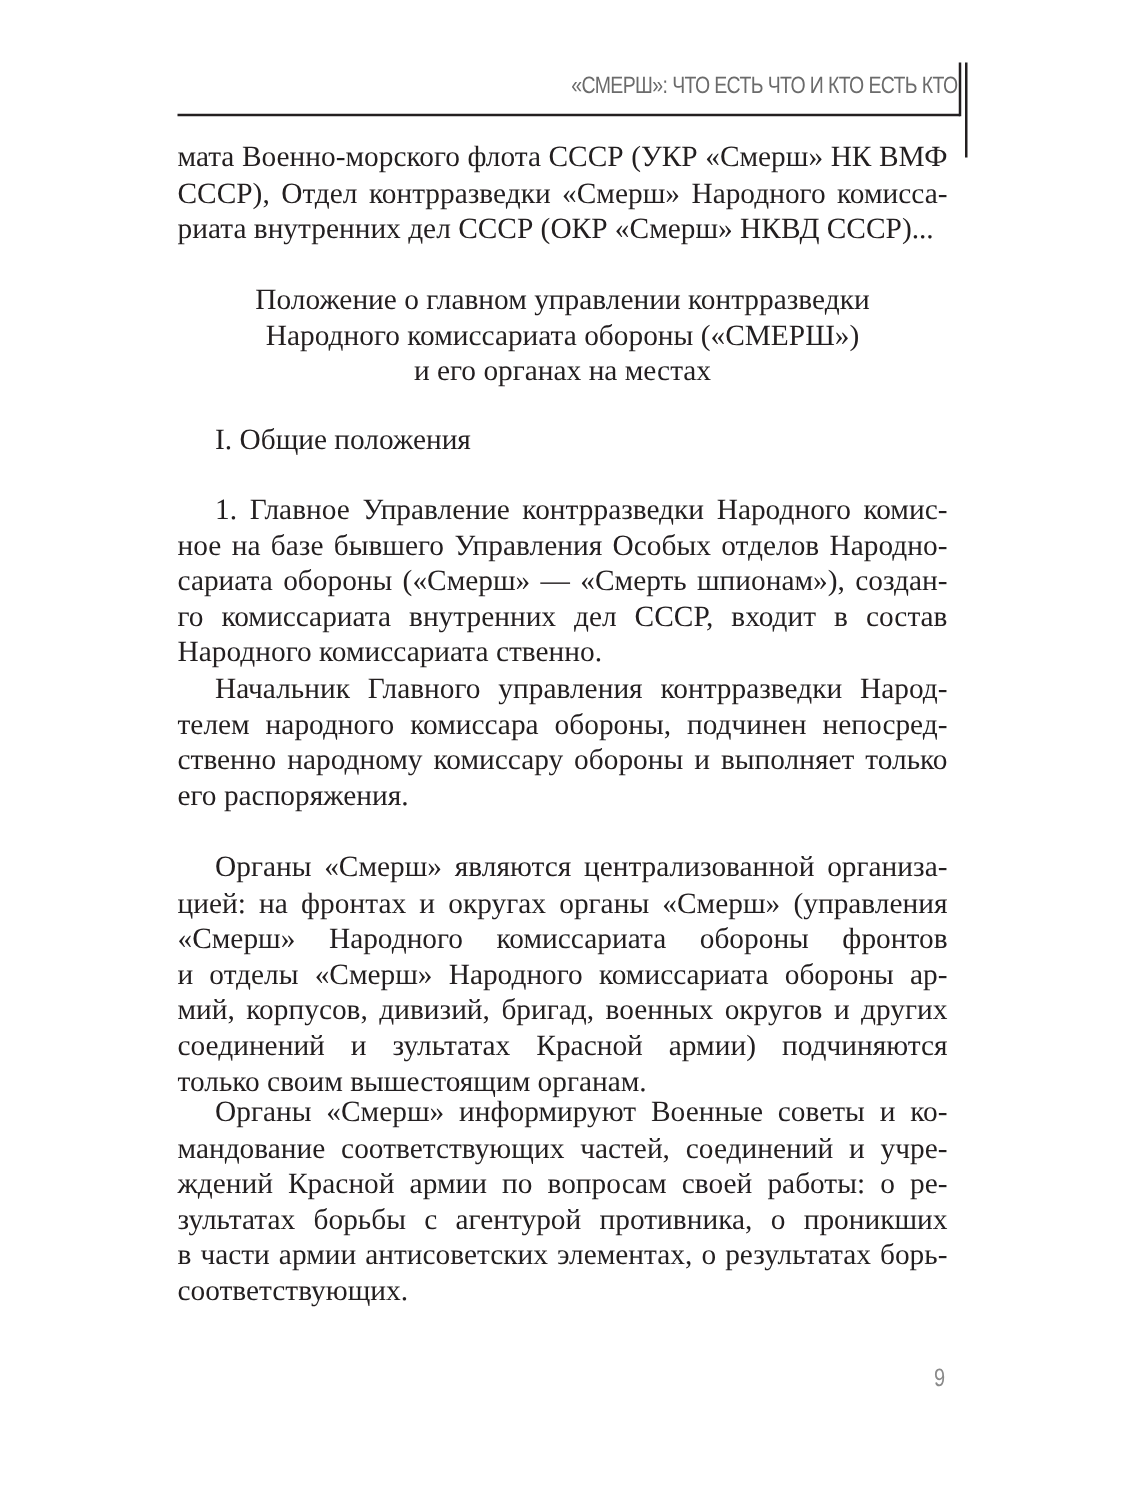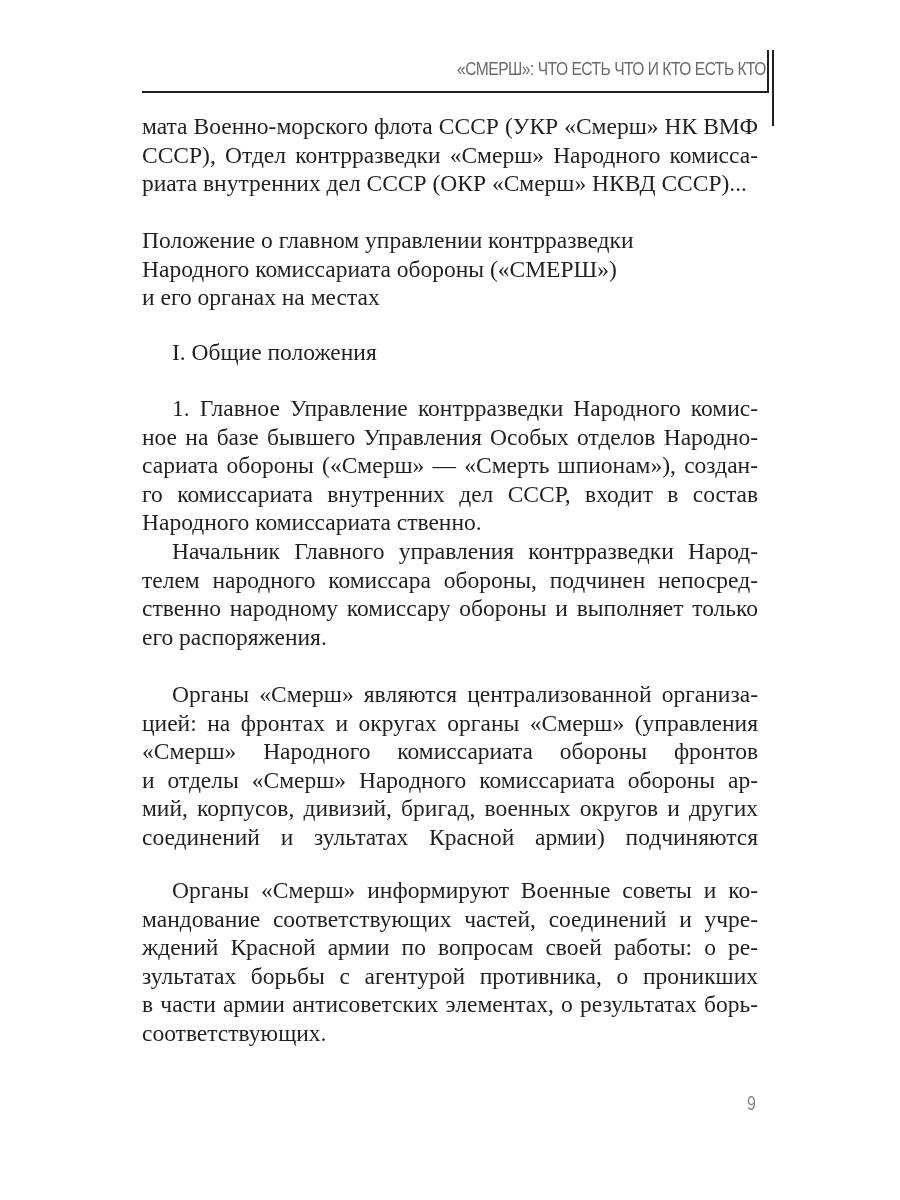--- a/index.html
+++ b/index.html
@@ -19,21 +19,21 @@
   .vline1 { position: absolute; left: 767px; top: 50px; width: 1.5px; height: 43px; background: #231f20; }
   .vline2 { position: absolute; left: 772px; top: 50px; width: 1.5px; height: 76px; background: #231f20; }
   .text-block {
     position: absolute; left: 142px; width: 616px;
     font-size: 23.5px; line-height: 28.6px; text-align: justify;
   }
   .line { display: block; text-align: justify; text-align-last: justify; white-space: nowrap; }
   .line.last { text-align-last: left; }
   .title {
     position: absolute; left: 142px; width: 616px; top: 226px;
-    text-align: left; font-size: 23.5px; line-height: 28.6px;
+    text-align: center; font-size: 23.5px; line-height: 28.6px;
   }
   .section-heading {
     position: absolute; left: 172px; top: 338px; font-size: 23.5px; line-height: 28.6px;
   }
   .page-number {
     position: absolute; left: 746px; top: 1092px; font-family: "Liberation Sans", "DejaVu Sans", sans-serif;
     font-size: 20px; color: #8a8a8a; transform: scaleX(0.8);
   }
 </style>
 </head>
@@ -73,20 +73,21 @@
   <span class="line last">его распоряжения.</span>
 </div>
 
 <div class="text-block" style="top:680px;">
   <span class="line" style="padding-left:30px;">Органы «Смерш» являются централизованной организа-</span>
   <span class="line">цией: на фронтах и округах органы «Смерш» (управления</span>
   <span class="line">«Смерш» Народного комиссариата обороны фронтов</span>
   <span class="line">и отделы «Смерш» Народного комиссариата обороны ар-</span>
   <span class="line">мий, корпусов, дивизий, бригад, военных округов и других</span>
   <span class="line">соединений и зультатах Красной армии) подчиняются</span>
+  <span class="line last">только своим вышестоящим органам.</span>
 </div>
 
 <div class="text-block" style="top:876px;">
   <span class="line" style="padding-left:30px;">Органы «Смерш» информируют Военные советы и ко-</span>
   <span class="line">мандование соответствующих частей, соединений и учре-</span>
   <span class="line">ждений Красной армии по вопросам своей работы: о ре-</span>
   <span class="line">зультатах борьбы с агентурой противника, о проникших</span>
   <span class="line">в части армии антисоветских элементах, о результатах борь-</span>
   <span class="line last">соответствующих.</span>
 </div>

